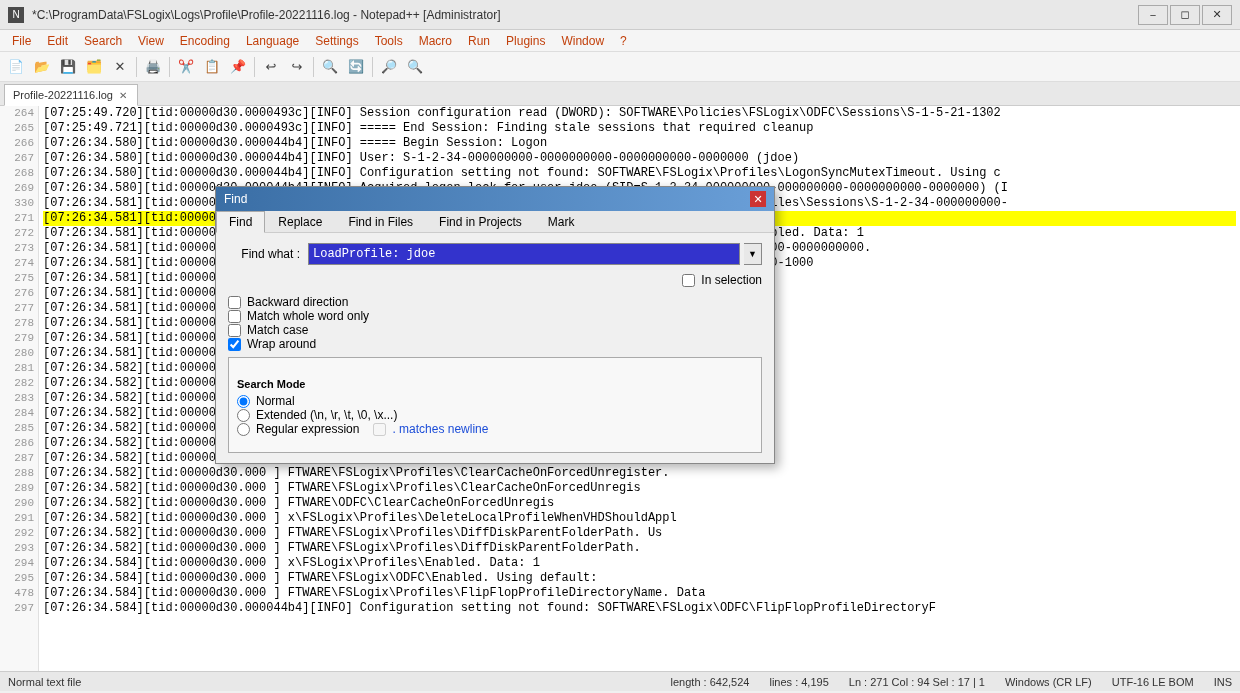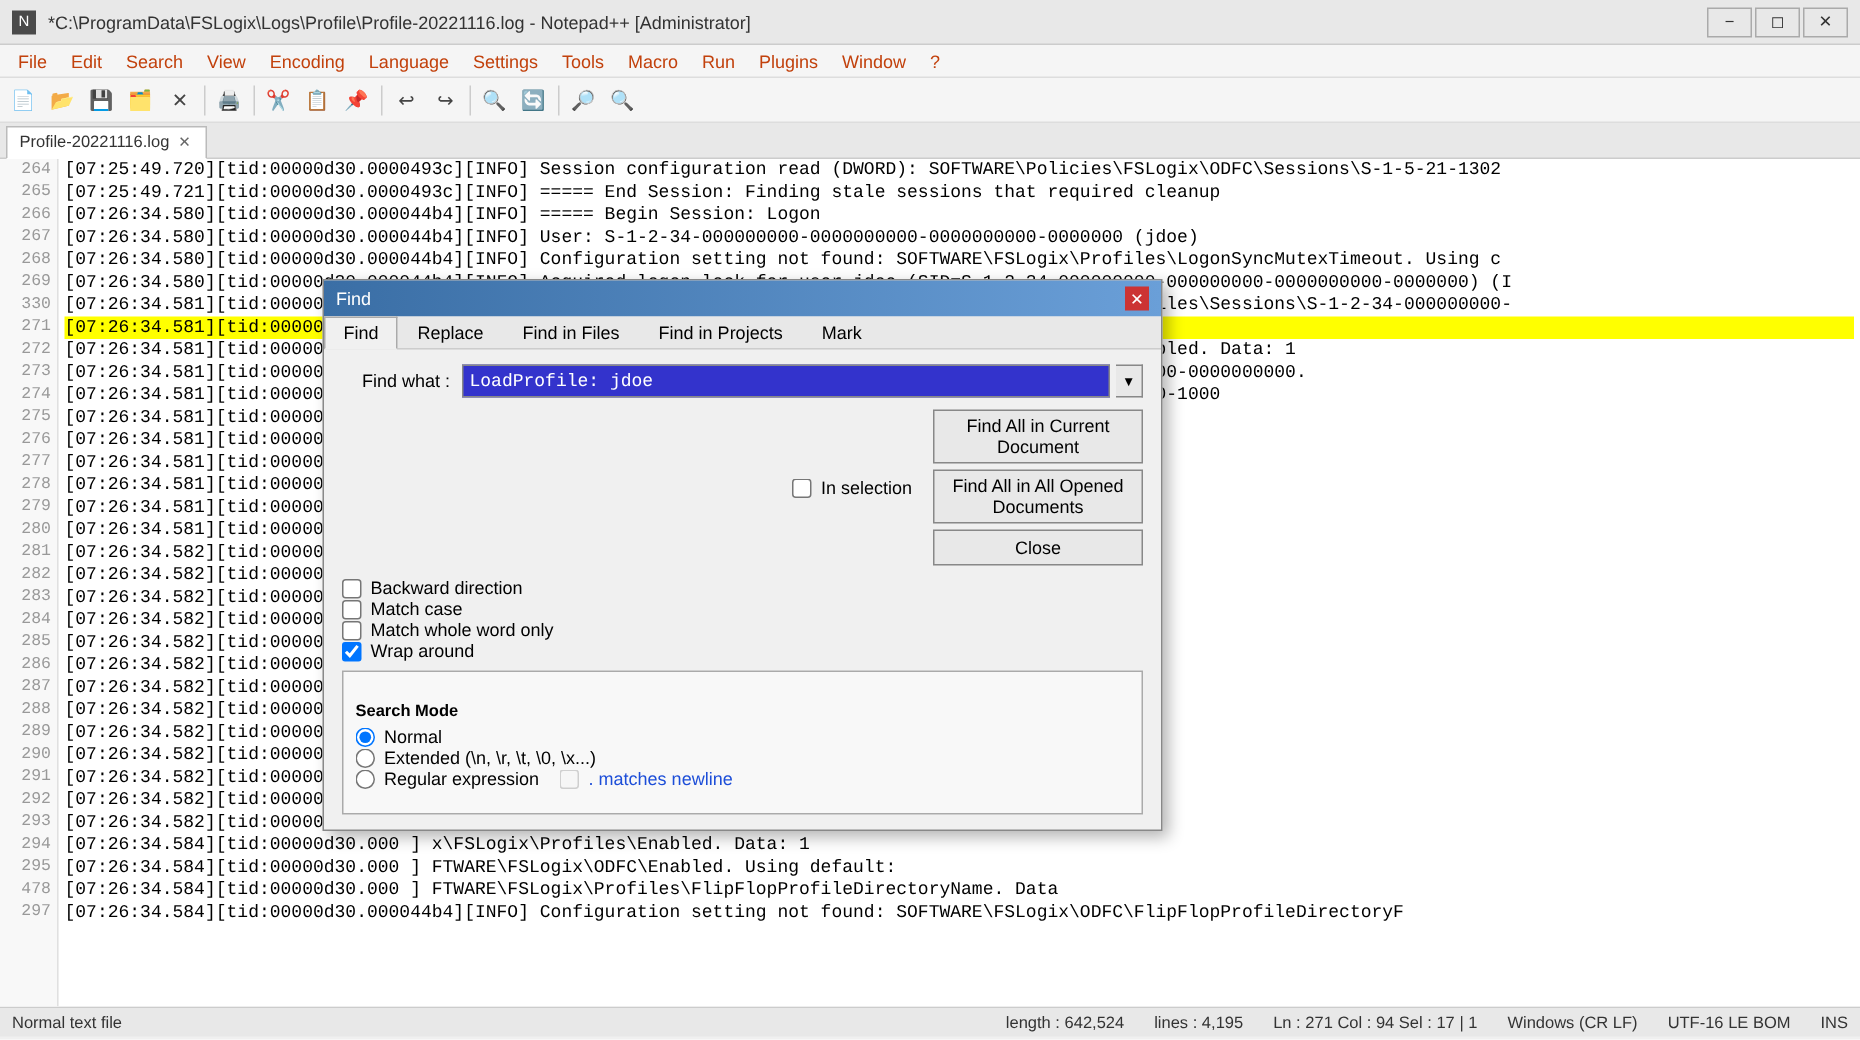--- a/index.html
+++ b/index.html
@@ -357,41 +357,36 @@
         <div class="find-input-wrap">
           <input class="find-input" type="text" value="LoadProfile: jdoe" style="background: rgb(51, 51, 204); color: white; flex: 1 1 0%;">
           <button class="find-dropdown-btn">▼</button>
         </div>
       </div>
 
       <div style="display:flex; margin-bottom:8px; margin-left:88px; align-items:center; gap:6px;">
         <div style="flex:1;"></div>
         <input type="checkbox" style="">
         <span>In selection</span>
-        <div style="margin-left:8px; display:flex; flex-direction:column; gap:4px;">
-          <button class="find-btn" style="white-space:normal; height:36px; line-height:14px;">Find All in Current<br>Document</button>
-          <button class="find-btn" style="white-space:normal; height:36px; line-height:14px;">Find All in All Opened<br>Documents</button>
-          <button class="find-btn">Close</button>
-        </div>
       </div>
 
       <div style="display:flex; gap:12px;">
 
         <div style="flex:1;">
           <div class="find-check-row">
             <input type="checkbox" style="">
             <span>Backward direction</span>
           </div>
           <div class="find-check-row">
             <input type="checkbox" style="">
-            <span>Match case</span>
+            <span>Match whole word only</span>
           </div>
           <div class="find-check-row">
             <input type="checkbox" style="">
-            <span>Match whole word only</span>
+            <span>Match case</span>
           </div>
           <div class="find-check-row">
             <input type="checkbox" checked="" style="">
             <span>Wrap around</span>
           </div>
 
           <div style="border:1px solid #aaa; padding:16px 8px; background:#f8f8f8; margin-top:6px;">
             <div class="section-title">Search Mode</div>
             <div class="radio-row">
               <input type="radio" name="searchmode" checked="" style="">

